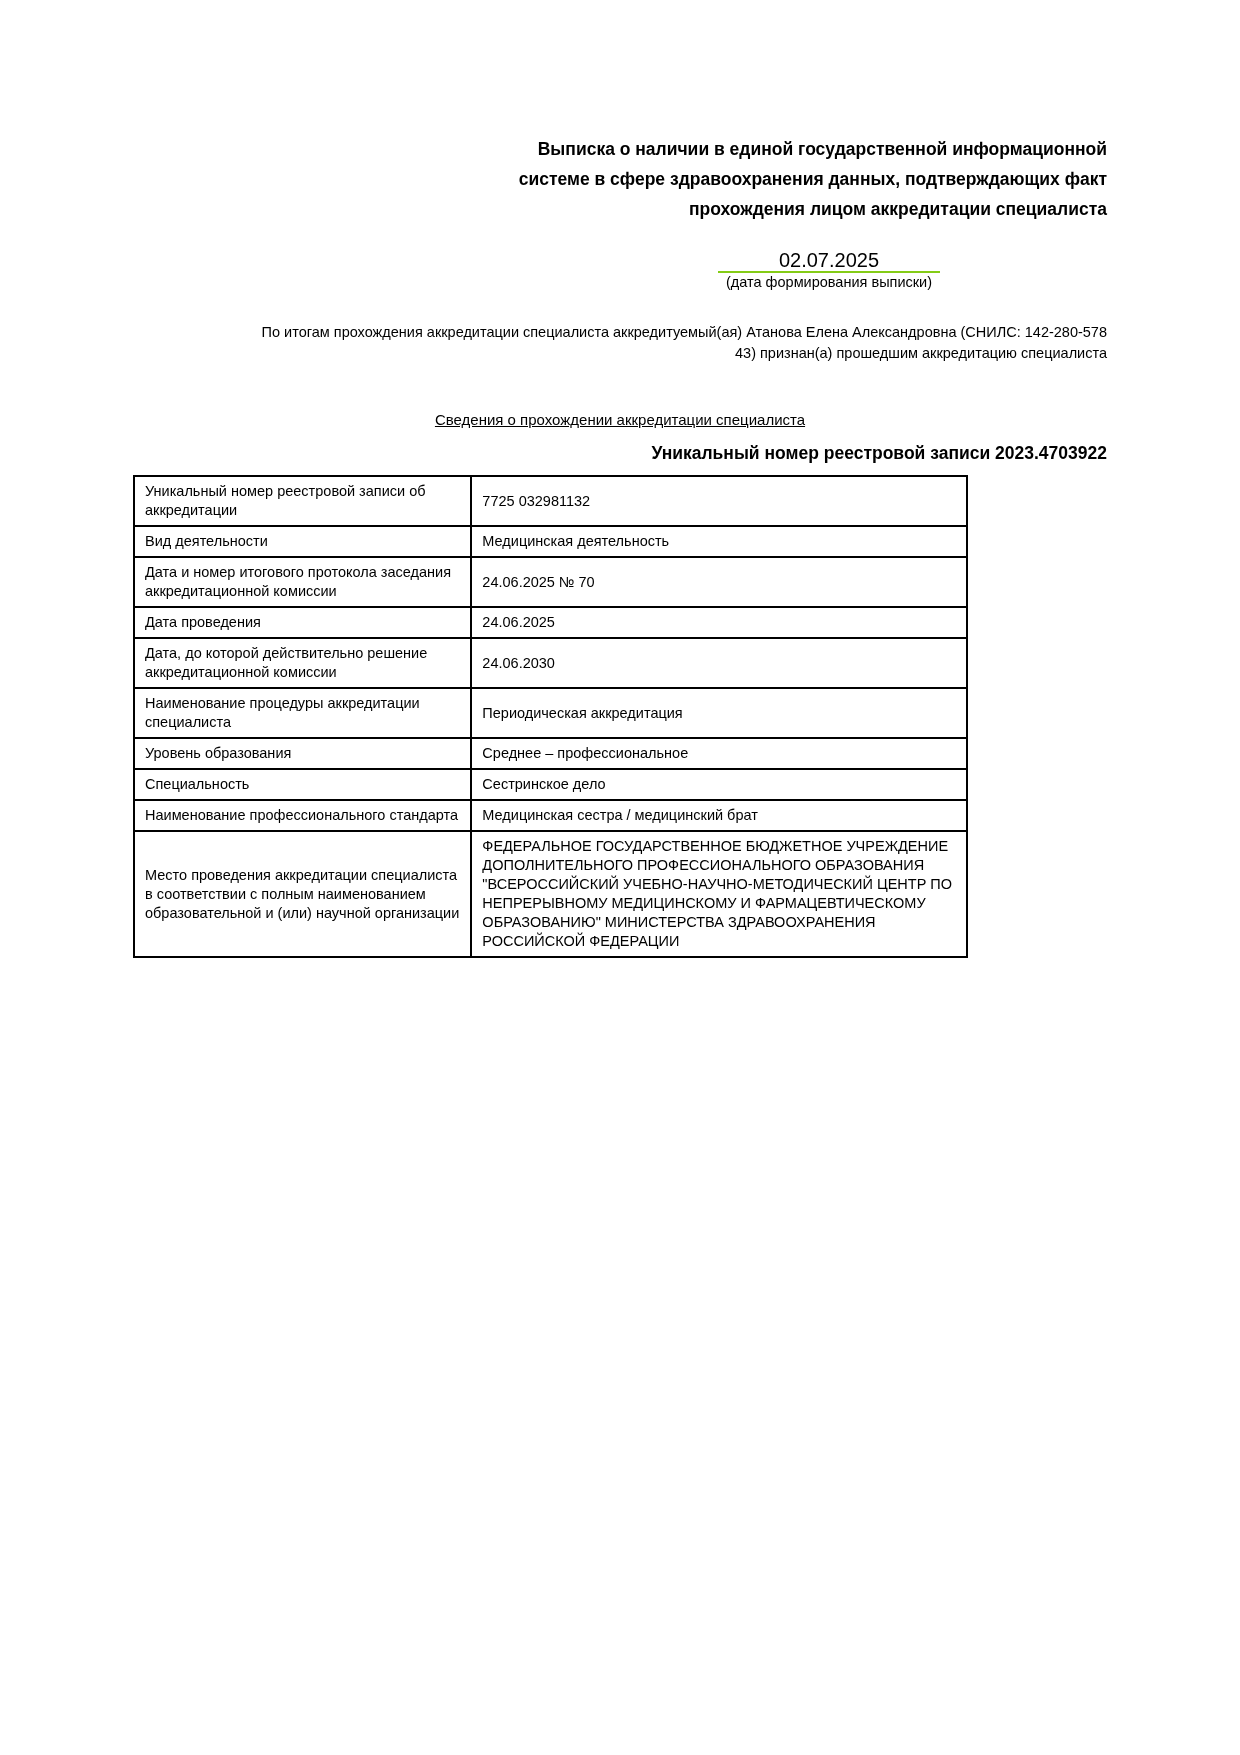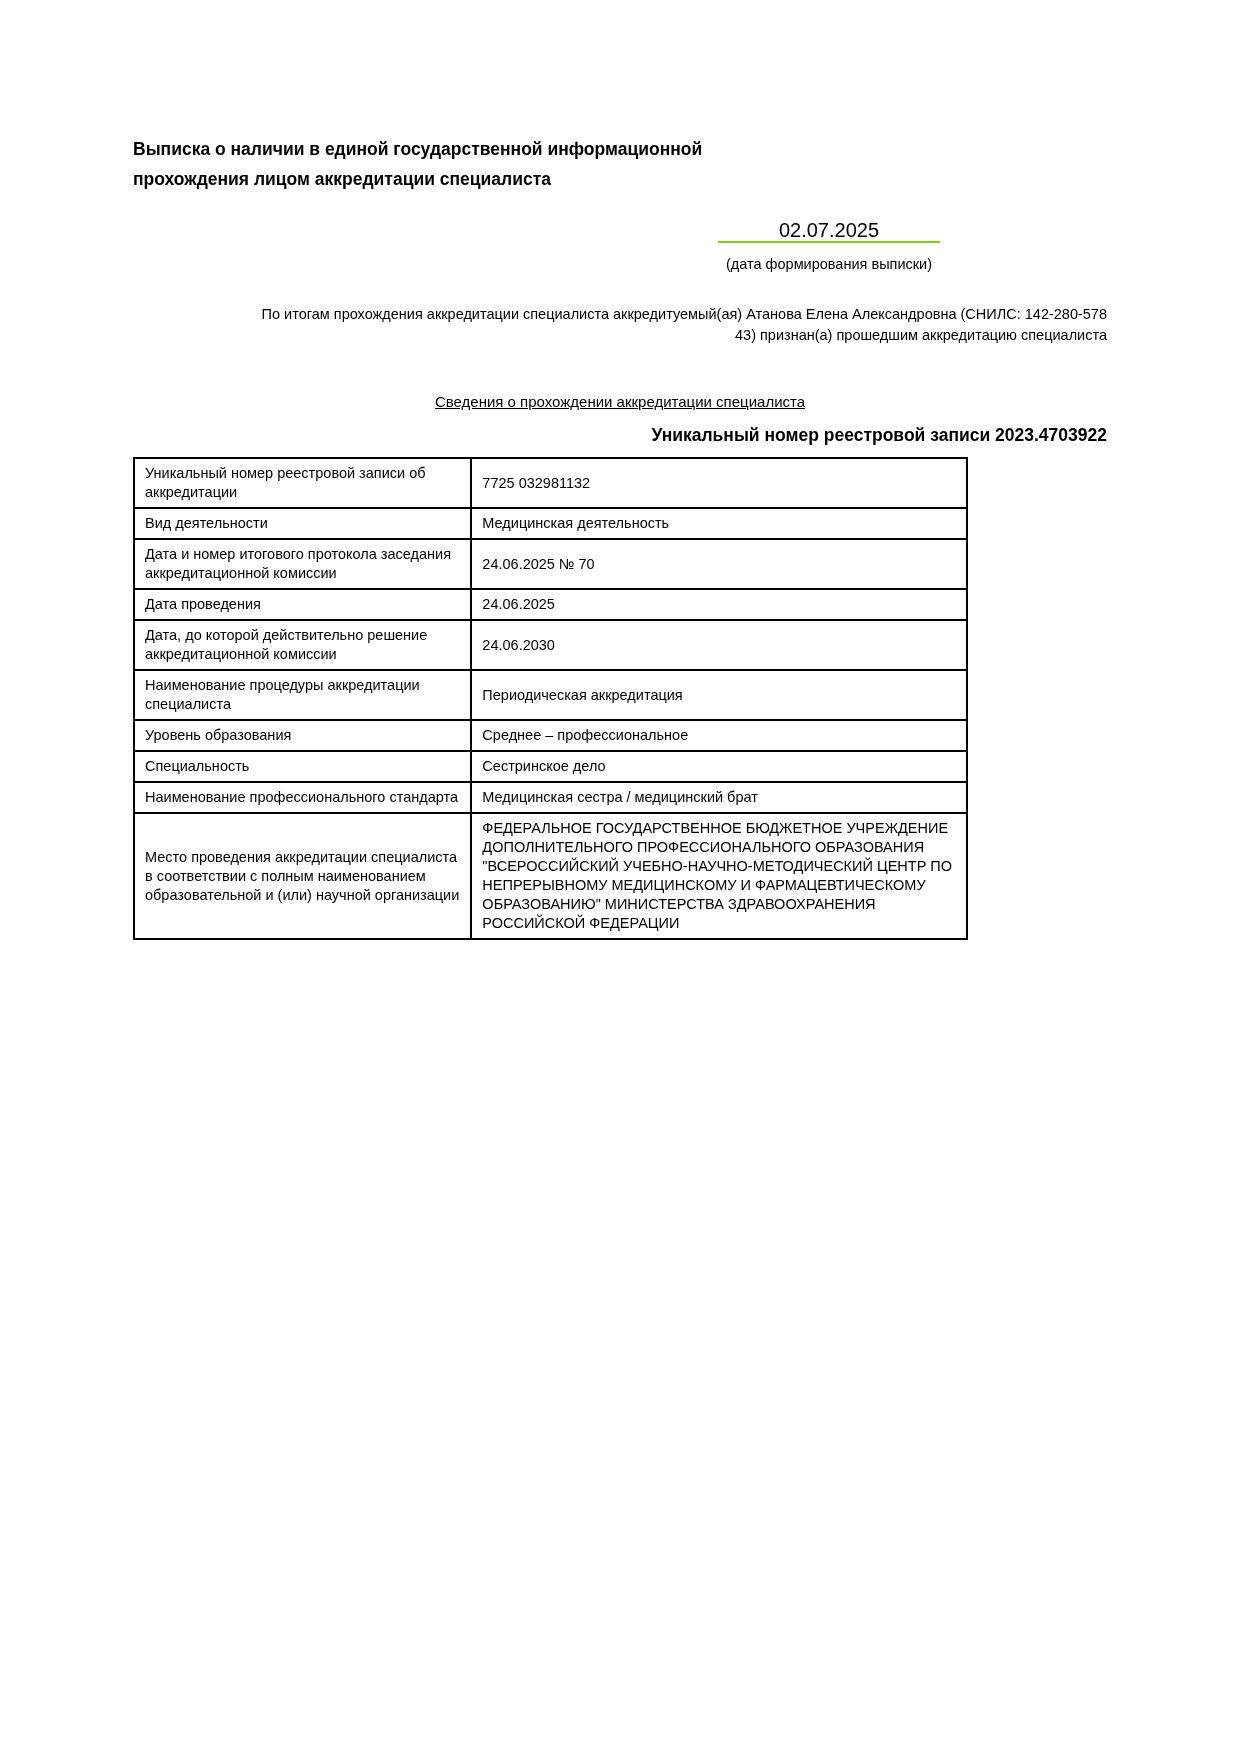--- a/index.html
+++ b/index.html
@@ -16,42 +16,42 @@
   }
   .page {
     box-sizing: border-box;
     width: 1240px;
     height: 1755px;
     padding: 122px 133px 40px 133px;
     background: #ffffff;
     overflow: hidden;
   }
   .doc-title {
-    text-align: left;
+    text-align: right;
     font-weight: bold;
     font-size: 17.5px;
     line-height: 30px;
     margin: 12px 0 0 0;
   }
   .date-block {
     margin-top: 27px;
     margin-left: 585px;
     width: 222px;
     text-align: center;
   }
   .date-value {
     font-size: 20px;
     line-height: 18px;
     padding-bottom: 2px;
     border-bottom: 2px solid #84cc16;
   }
   .date-caption {
     font-size: 14.5px;
     line-height: 18px;
-    padding-top: 12px;
+    padding-top: 0;
   }
   .intro {
     margin-top: 31px;
     text-align: right;
     font-size: 14.5px;
     line-height: 21px;
   }
   .section-heading {
     margin-top: 46px;
     text-align: center;
@@ -84,20 +84,21 @@
   td.value-cell { width: 60%; margin-left: 23px; }
   tr.acc-row { height: 29px; }
 </style>
 </head>
 <body>
 
 <div class="page">
 
   <div class="doc-title">
     <div>Выписка о наличии в единой государственной информационной</div>
+    <div>системе в сфере здравоохранения данных, подтверждающих факт</div>
     <div>прохождения лицом аккредитации специалиста</div>
   </div>
 
   <div class="date-block">
     <div class="date-value">02.07.2025</div>
     <div class="date-caption">(дата формирования выписки)</div>
   </div>
 
   <div class="intro">
     <div>По итогам прохождения аккредитации специалиста аккредитуемый(ая) Атанова Елена Александровна (СНИЛС: 142-280-578</div>

